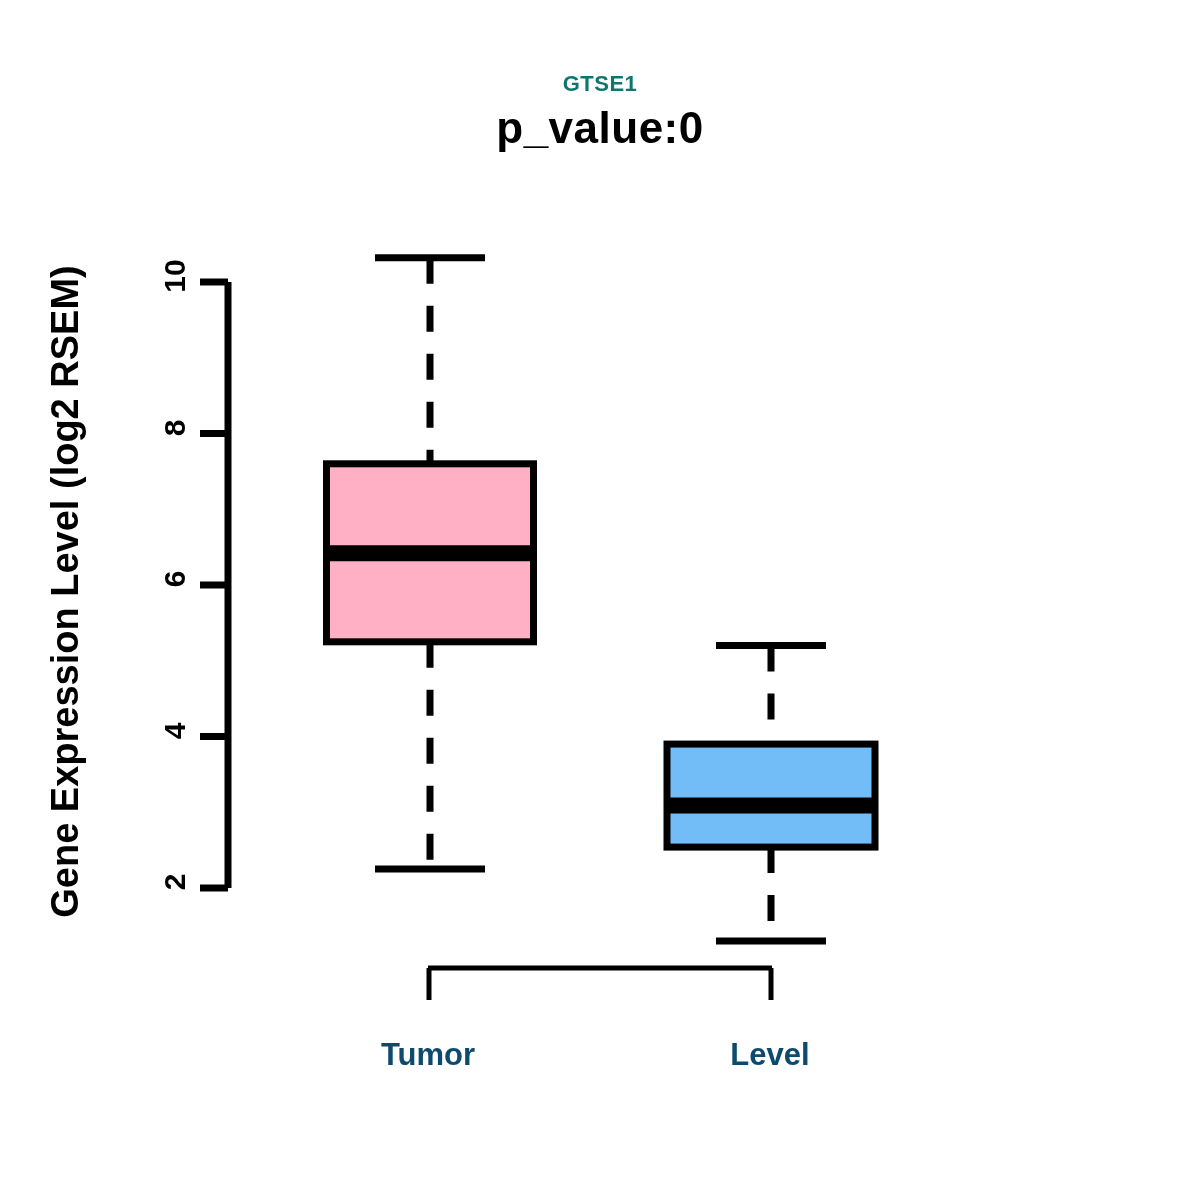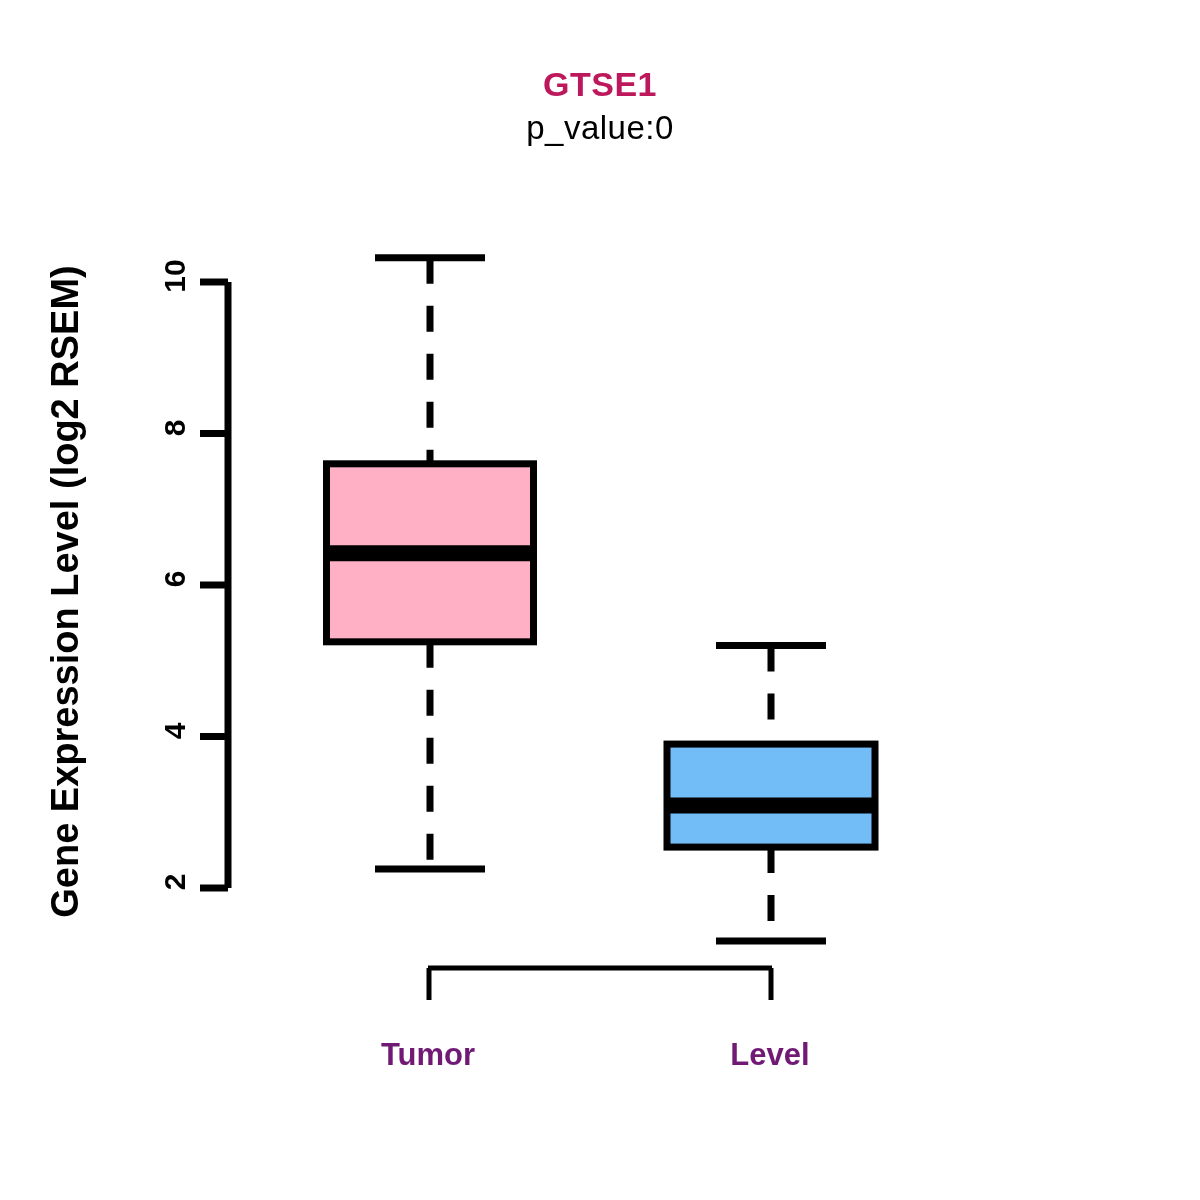--- a/index.html
+++ b/index.html
@@ -22,29 +22,29 @@
   
   .title-block {
     position: absolute;
     left: 0;
     top: 62px;
     width: 1200px;
     text-align: center;
     pointer-events: none;
   }
   .main-title {
-    font-size: 34px;
+    font-size: 22px;
     font-weight: bold;
-    color: #be185d;
+    color: #0f766e;
     line-height: 44px;
     letter-spacing: 0.5px;
   }
   .sub-title {
-    font-size: 33px;
-    font-weight: normal;
+    font-size: 44px;
+    font-weight: bold;
     color: #000000;
     line-height: 44px;
     letter-spacing: 0.5px;
   }
   
   .ylab {
     position: absolute;
     left: -355px;
     top: 570px;
     width: 840px;
@@ -71,21 +71,21 @@
     transform: rotate(-90deg);
     transform-origin: center center;
     width: 60px;
     text-align: center;
     line-height: 30px;
   }
   .xtick-label {
     position: absolute;
     font-size: 31px;
     font-weight: bold;
-    color: #701a75;
+    color: #0c4a6e;
     width: 260px;
     text-align: center;
     line-height: 34px;
   }
 </style>
 </head>
 <body>
 
 <div id="plot-root">
 

